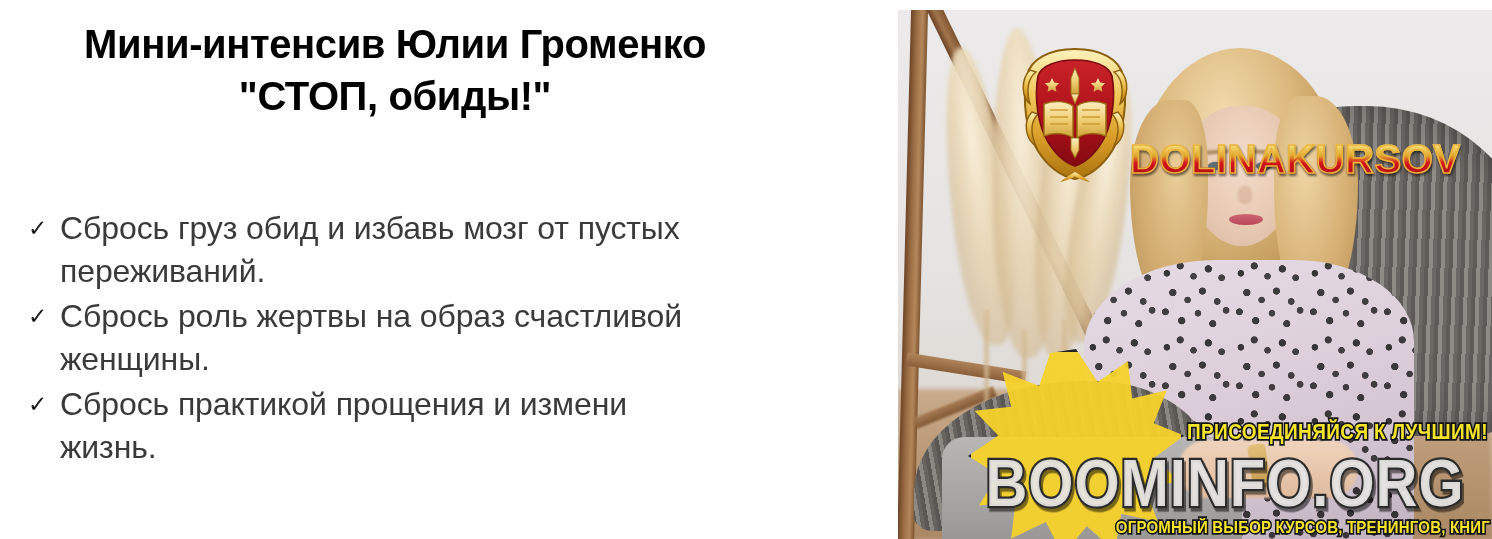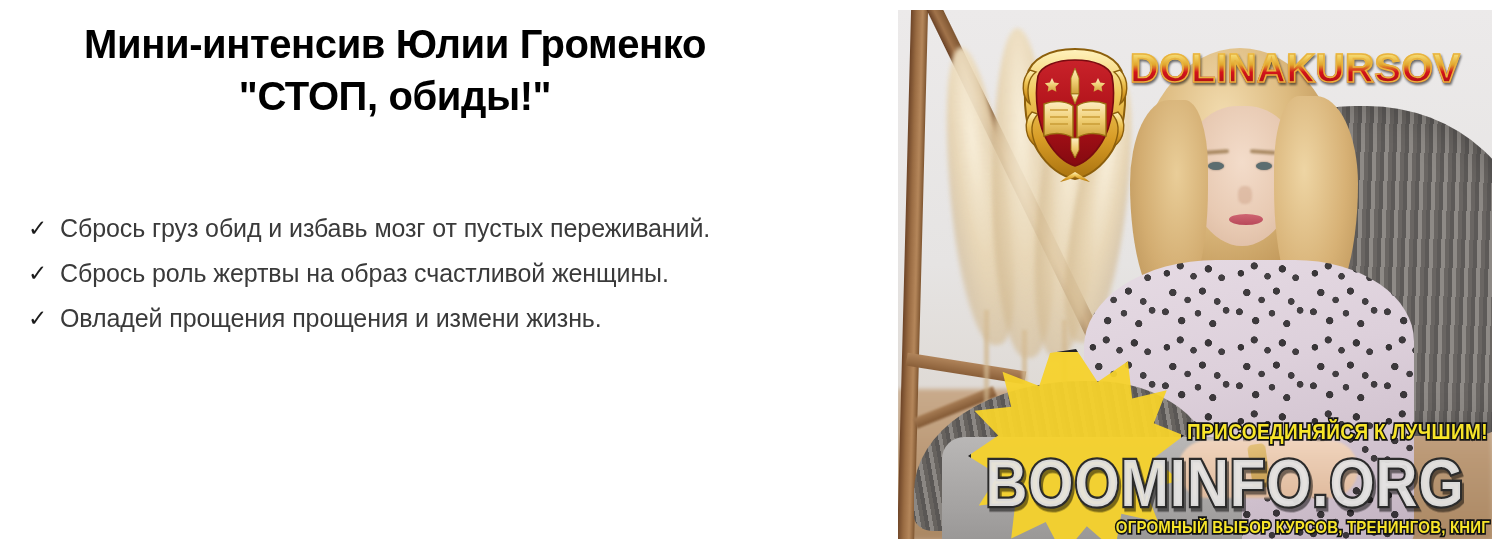--- a/index.html
+++ b/index.html
@@ -72,21 +72,21 @@
     line-height: 43px;
     color: #1b1b1b;
     font-weight: 700;
     text-align: left;
     font-family: "DejaVu Sans", sans-serif;
   }
   .benefit-text {
     flex: 1 1 auto;
     font-family: "Liberation Sans", "DejaVu Sans", sans-serif;
     font-weight: 300;
-    font-size: 25px;
+    font-size: 32px;
     line-height: 43px;
     color: #3a3a3a;
     letter-spacing: -0.1px;
   }
 
   
   .photo-col {
     position: relative;
     width: 594px;
     height: 539px;
@@ -351,21 +351,21 @@
     transform: rotate(-8deg);
     filter: blur(0.4px);
   }
 
   
   .wm-dolina {
     position: absolute;
     left: 118px;
     top: 36px;
     display: flex;
-    align-items: flex-start;
+    align-items: flex-end;
     pointer-events: none;
   }
   .crest {
     position: relative;
     width: 118px;
     height: 136px;
     flex: 0 0 auto;
   }
   .crest svg { display: block; width: 118px; height: 136px; }
 
@@ -474,21 +474,21 @@
       <li class="benefit-item">
         <span class="check-icon">✓</span>
         <span class="benefit-text">Сбрось груз обид и избавь мозг от пустых переживаний.</span>
       </li>
       <li class="benefit-item">
         <span class="check-icon">✓</span>
         <span class="benefit-text">Сбрось роль жертвы на образ счастливой женщины.</span>
       </li>
       <li class="benefit-item">
         <span class="check-icon">✓</span>
-        <span class="benefit-text">Овладей прощения прощения и измени жизнь.</span>
+        <span class="benefit-text">Сбрось практикой прощения и измени жизнь.</span>
       </li>
     </ul>
 
   </div>
 
   <div class="photo-col">
     <div class="photo-frame">
 
       <div class="scene-wall"></div>
       <div class="scene-floor"></div>

